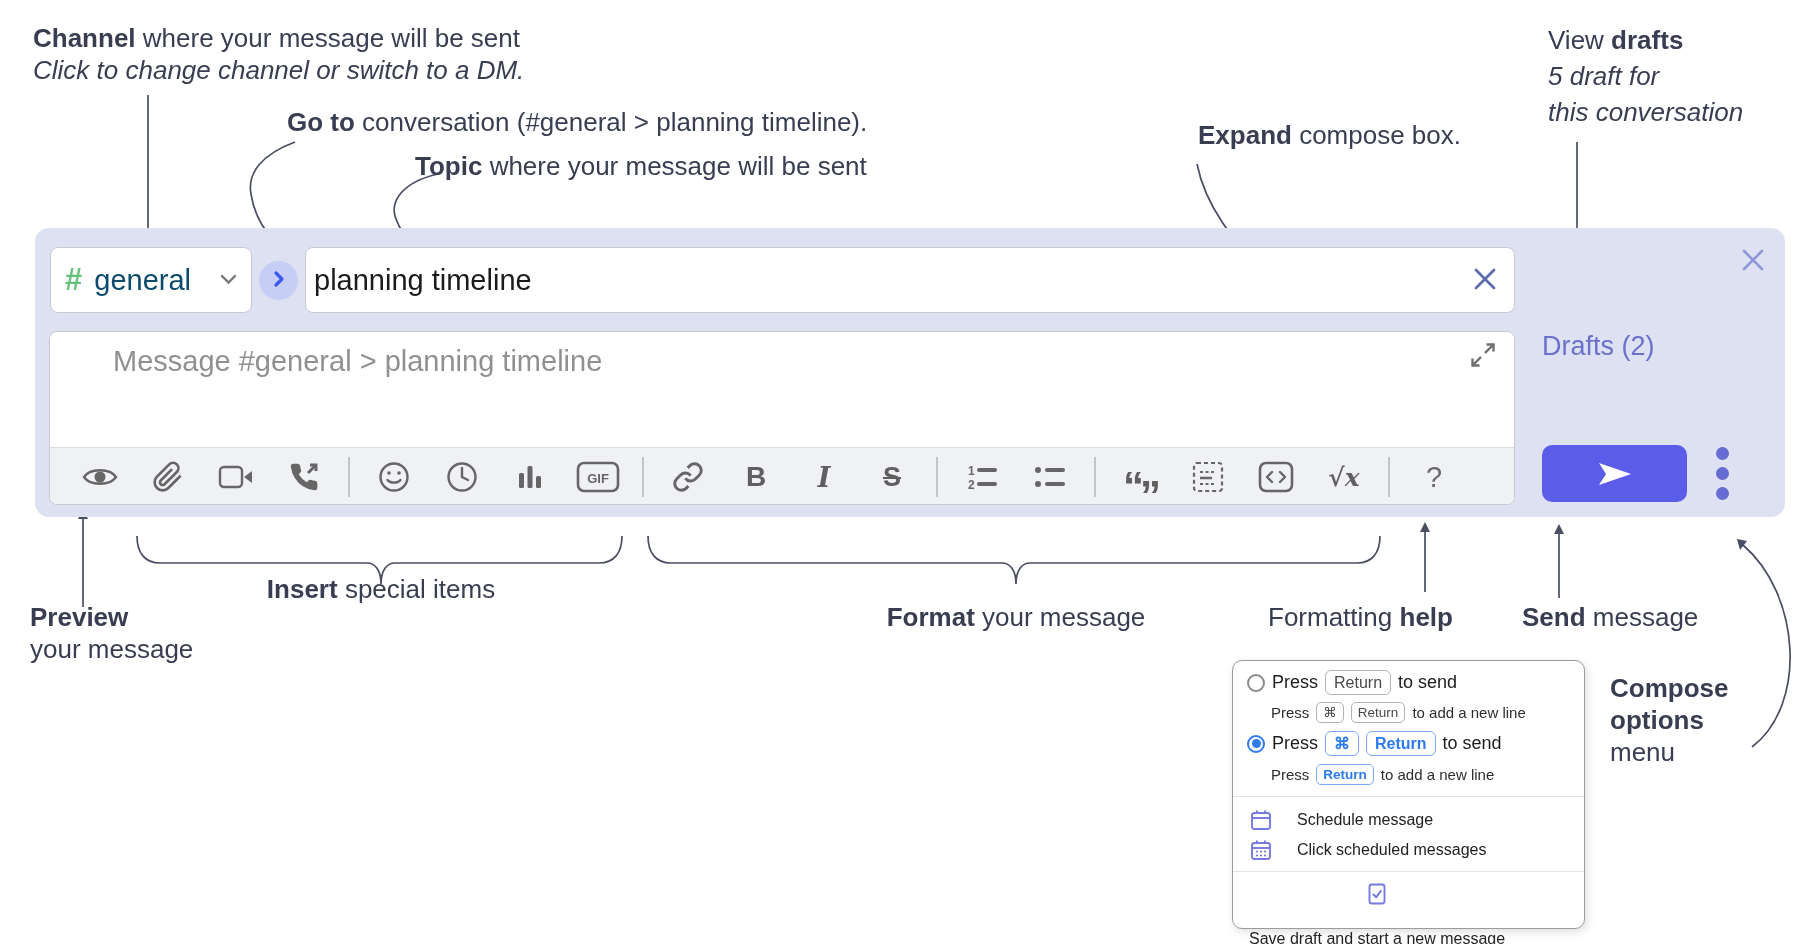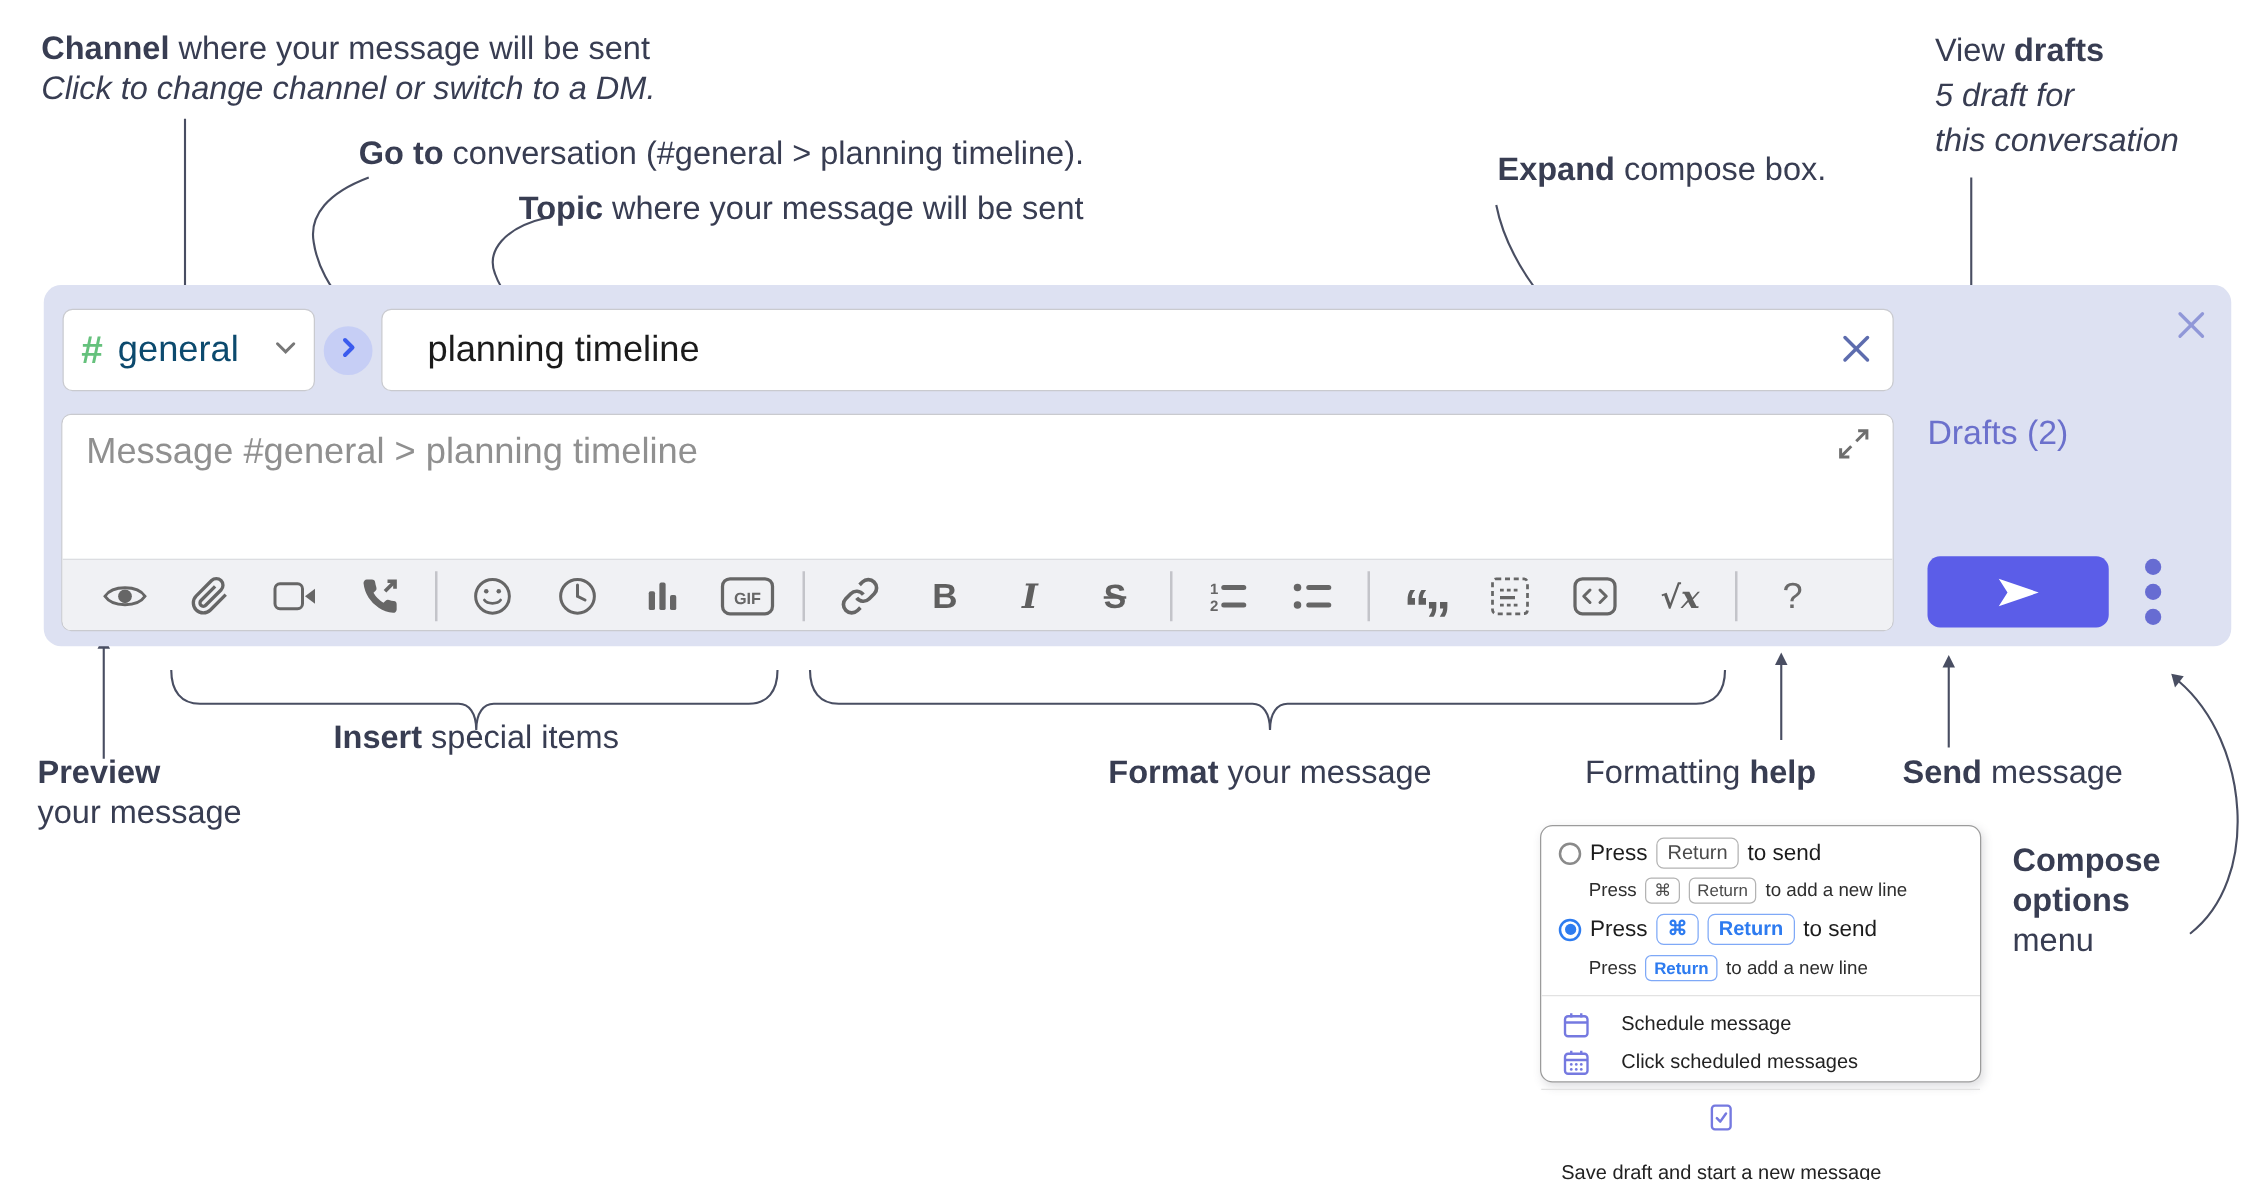--- a/index.html
+++ b/index.html
@@ -12,33 +12,33 @@
   .note b { font-weight:700; }
   .note .it { font-style:italic; }
   .center { transform:translateX(-50%); text-align:center; }
   svg.overlay { position:absolute; left:0; top:0; pointer-events:none; }
   .ln { stroke:#494e62; stroke-width:1.7; fill:none; }
   .ah { fill:#494e62; stroke:none; }
 
   
   .panel { position:absolute; left:35px; top:228px; width:1750px; height:289px;
            background:#dde1f2; border-radius:14px; }
-  .wbox { background:#fff; border:1px solid #c9cacf; border-radius:8px; }
+  .wbox { background:#fff; border:1px solid #c9cacf; border-radius:8px;padding-left:44px; }
 
   .channel-box { position:absolute; left:15px; top:19px; width:202px; height:66px;
                  display:flex; align-items:center; gap:12px; padding:0 14px; cursor:pointer; }
   .hash { color:#65c17c; font-size:31px; font-weight:700; }
   .chan-name { color:#0c4a6e; font-size:29px; }
   .chev { margin-left:auto; }
 
   .goto-circle { position:absolute; left:224px; top:33px; width:39px; height:39px; border-radius:50%;
                  background:#c6cef5; display:flex; align-items:center; justify-content:center; cursor:pointer; }
 
   .topic-input { position:absolute; left:270px; top:19px; width:1210px; height:66px;
-                 font-family:"Liberation Sans", sans-serif; font-size:29px; color:#1b1b1b; padding:0 60px 0 36px;
+                 font-family:"Liberation Sans", sans-serif; font-size:29px; color:#1b1b1b; padding:0 60px 0 8px;
                  background:#fff; border:1px solid #c9cacf; border-radius:8px; outline:none; }
   .topic-clear { position:absolute; left:1432px; top:33px; width:36px; height:36px; display:flex;
                  align-items:center; justify-content:center; cursor:pointer; }
   .panel-close { position:absolute; left:1700px; top:14px; width:36px; height:36px; display:flex;
                  align-items:center; justify-content:center; cursor:pointer; }
 
   .msg-box { position:absolute; left:14px; top:103px; width:1466px; height:174px; overflow:hidden; }
   .msg-area { position:relative; width:100%; height:115px; background:#fff; }
   .msg-input { width:100%; height:100%; border:none; resize:none; outline:none; background:transparent;
                font-family:"Liberation Sans", sans-serif; font-size:29px; color:#333; padding:13px 60px 0 19px; }
@@ -59,21 +59,21 @@
   .help-glyph { font-size:29px; font-weight:400; color:#6a6a6a; }
 
   .drafts-link { position:absolute; left:1507px; top:103px; color:#6b70cc; font-size:27px; cursor:pointer; }
   .send-btn { position:absolute; left:1507px; top:217px; width:145px; height:57px; background:#5b5de8;
               border:none; border-radius:10px; display:flex; align-items:center; justify-content:center; cursor:pointer; }
   .kebab { position:absolute; left:1681px; top:219px; height:53px; display:flex; flex-direction:column;
            justify-content:space-between; cursor:pointer; }
   .kebab i { width:13px; height:13px; border-radius:50%; background:#676cd2; }
 
   
-  .menu { position:absolute; left:1232px; top:660px; width:353px; height:206px; background:#fff;
+  .menu { position:absolute; left:1232px; top:660px; width:353px; height:269px; background:#fff;
           border:1.5px solid #9b9b9b; border-radius:10px; box-shadow:2px 3px 8px rgba(80,80,90,.18);text-decoration:underline; }
   .mrow { position:absolute; left:14px; display:flex; align-items:center; gap:7px; white-space:nowrap; cursor:pointer; }
   .mtext { font-size:18px; color:#1c1c1c; }
   .msub  { font-size:15px; color:#2d2d2d; }
   .radio { width:18px; height:18px; border:2px solid #8a8a8a; border-radius:50%; background:#fff;
            display:flex; align-items:center; justify-content:center; flex:0 0 auto; }
   .radio.sel { border-color:#2e7cf0; }
   .radio.sel i { width:9px; height:9px; border-radius:50%; background:#2e7cf0; }
   .kbd { display:inline-block; border:1.6px solid #b3b3b3; border-radius:6px; background:#fff;
          color:#4a4a4a; font-size:16px; line-height:23px; padding:0 8px; }

